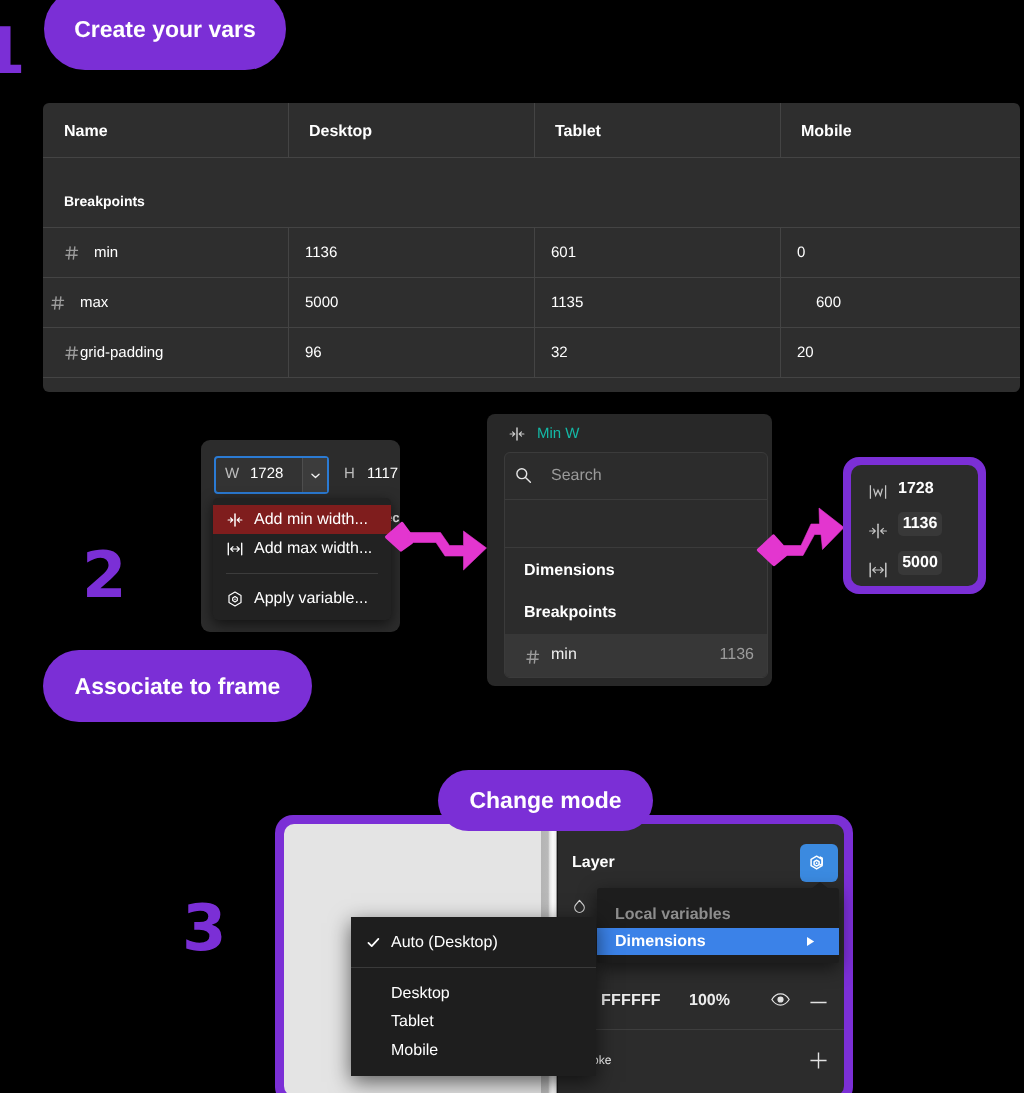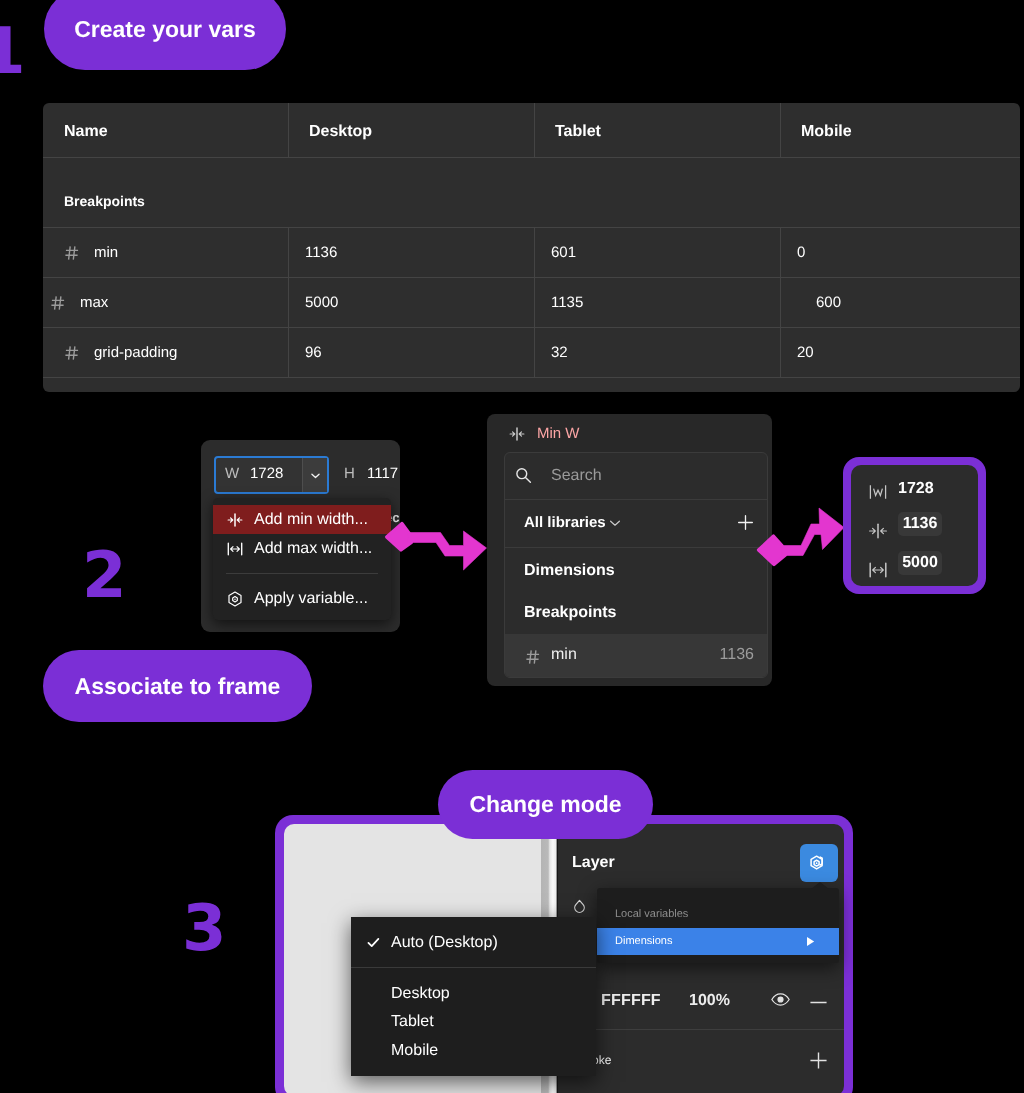--- a/index.html
+++ b/index.html
@@ -37,21 +37,21 @@
   .ctx-menu{position:absolute;left:213px;top:498px;width:178px;background:#222222;
             border-radius:5px;padding-top:7px;padding-bottom:7px;box-shadow:0 4px 14px rgba(0,0,0,.6);}
   .ctx-item{height:29px;display:flex;align-items:center;padding-left:13px;color:#fff;font-size:16px;}
   .ctx-sel{background:#7f1d1d;}
   .ctx-ico{width:18px;height:18px;display:inline-flex;align-items:center;justify-content:center;}
   .ctx-label{margin-left:10px;}
   .ctx-sep{height:1px;background:#3C3C3C;margin:10px 13px 10px 13px;}
 
   
   .pick-hdr-ico{position:absolute;left:21px;top:11px;width:18px;height:18px;display:inline-flex;}
-  .pick-hdr-title{position:absolute;left:50px;top:11px;color:#fca5a5;font-size:15px;}
+  .pick-hdr-title{position:absolute;left:50px;top:11px;color:#14b8a6;font-size:15px;}
   .pick-panel{position:absolute;left:504px;top:452px;width:264px;height:226px;
               background:#2C2C2C;border:1px solid #3B3B3B;box-sizing:border-box;
               border-radius:6px;overflow:hidden;}
   .pick-search{position:absolute;left:0;top:0;width:100%;height:46px;}
   .pick-search-ico{position:absolute;left:10px;top:14px;width:17px;height:17px;display:inline-flex;}
   .pick-search-ph{position:absolute;left:46px;top:14px;color:#9A9A9A;font-size:16px;}
   .pick-sep{position:absolute;left:0;width:100%;height:1px;background:#3B3B3B;}
   .pick-lib{position:absolute;left:0;top:47px;width:100%;height:47px;}
   .pick-lib-label{position:absolute;left:19px;top:14px;color:#fff;font-size:15px;font-weight:700;}
   .pick-lib-chev{position:absolute;left:104px;top:17px;width:12px;height:12px;display:inline-flex;}
@@ -96,21 +96,21 @@
   .rp-sep{position:absolute;left:0;top:205px;width:100%;height:1px;background:#3E3E3E;}
   .rp-stroke{top:206px;height:60px;}
   .rp-stroke-label{position:absolute;left:34px;top:23px;color:#fff;font-size:12px;font-weight:400;}
   .rp-plus{position:absolute;left:251px;top:21px;width:19px;height:19px;display:inline-flex;}
 
   .vardd{position:absolute;left:597px;top:888px;width:242px;height:75px;background:#1D1D1D;
          border-radius:3px;padding-top:13px;box-sizing:border-box;box-shadow:0 5px 18px rgba(0,0,0,.55);}
   .vardd-notch{position:absolute;left:214px;top:-6px;width:0;height:0;
                border-left:9px solid transparent;border-right:9px solid transparent;
                border-bottom:7px solid #1D1D1D;}
-  .vardd-item{position:relative;height:27px;line-height:27px;padding-left:18px;color:#fff;font-size:11px;}
+  .vardd-item{position:relative;height:27px;line-height:27px;padding-left:18px;color:#fff;font-size:16px;font-weight:bold;}
   .vardd-muted{color:#8D8D8D;}
   .vardd-sel{background:#3B82E8;}
   .vardd-caret{position:absolute;right:23px;top:8px;width:11px;height:11px;display:inline-flex;}
 
   .modemenu{position:absolute;left:351px;top:917px;width:245px;height:159px;background:#1E1E1E;
             box-shadow:0 6px 20px rgba(0,0,0,.6);}
   .mm-item{position:absolute;left:0;width:100%;height:28px;line-height:28px;color:#fff;font-size:16px;}
   .mm-check{position:absolute;left:15px;top:6px;width:16px;height:16px;display:inline-flex;}
   .mm-label{position:absolute;left:40px;top:0;}
   .mm-sep{position:absolute;left:0;width:100%;height:1px;background:#3A3A3A;}
@@ -173,21 +173,21 @@
     </div>
     <div class="hline" style="top:224px;"></div>
 
     <div class="vt-row" style="top:225px;height:49px;">
       <div class="vt-cell" style="width:245px;padding-left:21px;">
         <span class="hashicon">
           <svg viewBox="0 0 16 16" width="16" height="16" fill="none" stroke="#9B9B9B" stroke-width="1.4">
               <path d="M6.2 1.3 4.6 14.7M10.9 1.3 9.3 14.7M1.9 5.4h12.2M1.4 10.3h12.2"></path>
             </svg>
         </span>
-        <span style="margin-left:14px;">grid-padding</span>
+        <span style="">grid-padding</span>
       </div>
       <div class="vt-cell" style="width:246px;padding-left:17px;">96</div>
       <div class="vt-cell" style="width:246px;padding-left:17px;">32</div>
       <div class="vt-cell" style="width:240px;padding-left:17px;">20</div>
     </div>
     <div class="hline" style="top:274px;"></div>
   </div>
 
   <div class="step-num" style="left:82px;top:544px;font-size:64px;">2</div>
   <div class="pill" style="left:43px;top:650px;width:269px;height:72px;font-size:23px;">Associate to frame</div>
@@ -262,33 +262,20 @@
     <div class="pick-search">
       <span class="pick-search-ico">
         <svg viewBox="0 0 18 18" width="17" height="17" fill="none" stroke="#E6E6E6" stroke-width="1.5" stroke-linecap="round">
           <circle cx="7.2" cy="7.1" r="5.2"></circle>
             <path d="M11.1 11 16.3 16.2"></path>
         </svg>
       </span>
       <span class="pick-search-ph">Search</span>
     </div>
     <div class="pick-sep" style="top:46px;"></div>
-    <div class="pick-lib">
-      <span class="pick-lib-label">All libraries</span>
-      <span class="pick-lib-chev">
-        <svg viewBox="0 0 12 12" width="12" height="12" fill="none" stroke="#C9C9C9" stroke-width="1.2" stroke-linecap="round" stroke-linejoin="round">
-            <path d="M1.6 4.2 6 8.2 10.4 4.2"></path>
-          </svg>
-      </span>
-      <span class="pick-lib-plus">
-        <svg viewBox="0 0 20 20" width="19" height="19" fill="none" stroke="#F2F2F2" stroke-width="1.4" stroke-linecap="round">
-            <path d="M10 2.8v14.4M2.8 10h14.4"></path>
-          </svg>
-      </span>
-    </div>
     <div class="pick-sep" style="top:94px;"></div>
     <div class="pick-group" style="top:97px;">Dimensions</div>
     <div class="pick-group" style="top:139px;">Breakpoints</div>
     <div class="pick-item">
       <span class="hashicon">
         <svg viewBox="0 0 16 16" width="16" height="16" fill="none" stroke="#9B9B9B" stroke-width="1.4">
             <path d="M6.2 1.3 4.6 14.7M10.9 1.3 9.3 14.7M1.9 5.4h12.2M1.4 10.3h12.2"></path>
           </svg>
       </span>
       <span class="pick-item-name">min</span>
@@ -379,21 +366,21 @@
       <span class="mm-label">Desktop</span>
     </div>
     <div class="mm-item" style="top:91px;">
       <span class="mm-label">Tablet</span>
     </div>
     <div class="mm-item" style="top:120px;">
       <span class="mm-label">Mobile</span>
     </div>
   </div>
 
-  <div class="pill" style="left:438px;top:770px;width:215px;height:69px;font-size:23px;">Change mode</div>
+  <div class="pill" style="left:438px;top:770px;width:215px;height:61px;font-size:23px;">Change mode</div>
 
   <div class="res-outer">
     <div class="res-inner">
       <div class="res-row" style="top:6px;">
         <span class="res-ico">
           <svg viewBox="0 0 20 20" width="20" height="20" fill="none" stroke="#C6C6C6" stroke-width="1.25" stroke-linecap="butt" stroke-linejoin="miter">
             <path d="M2.4 3.2v13.6M17.6 3.2v13.6"></path>
             <path d="M5.6 6.6 7.6 13.4 10 8.2 12.4 13.4 14.4 6.6"></path>
           </svg>
         </span>

